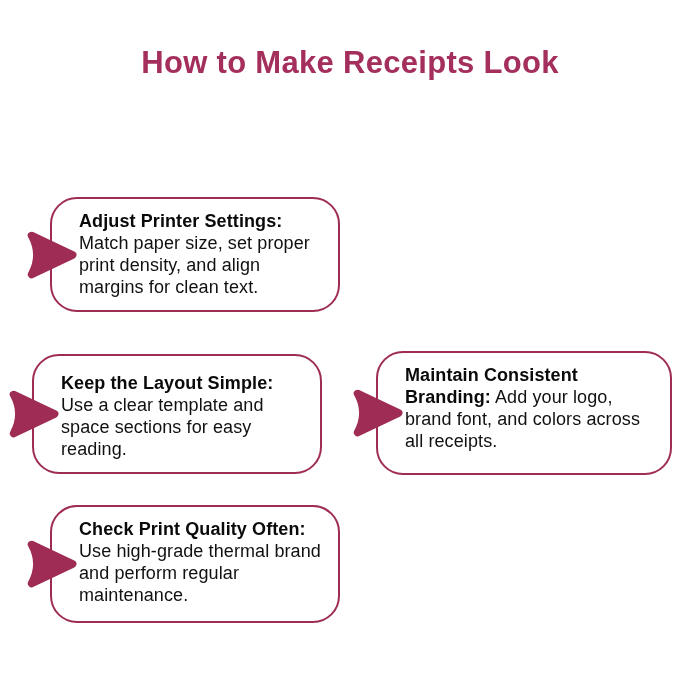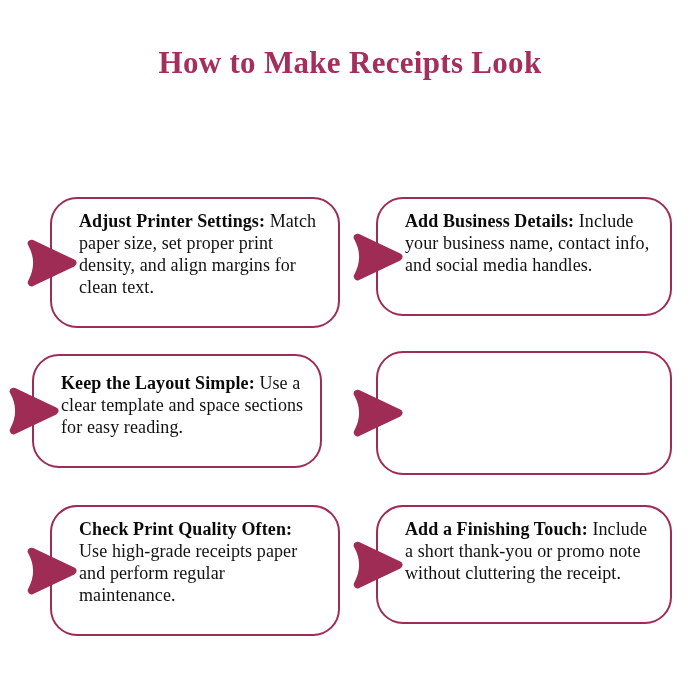--- a/index.html
+++ b/index.html
@@ -5,21 +5,21 @@
   html, body {
     margin: 0;
     padding: 0;
     background: #ffffff;
   }
   .canvas {
     position: relative;
     width: 700px;
     height: 700px;
     background: #ffffff;
-    font-family: Liberation Serif, serif;
+    font-family: Liberation Sans, sans-serif;
     overflow: hidden;
   }
   .title {
     position: absolute;
     top: 44px;
     left: 0;
     width: 700px;
     text-align: center;
     color: #a42e5c;
     font-weight: 800;
@@ -29,21 +29,21 @@
   }
   .card {
     position: absolute;
     border: 2.5px solid #9e2c55;
     border-radius: 27px;
     background: #ffffff;
     box-sizing: border-box;
   }
   .card-text {
     margin: 0;
-    padding: 11px 16px 28px 27px;
+    padding: 11px 16px 12px 27px;
     color: #111111;
     font-size: 18px;
     line-height: 22px;
     letter-spacing: 0.1px;
   }
   .card-text b {
     font-weight: 700;
     color: #0a0a0a;
   }
   .arrow {
@@ -73,47 +73,36 @@
     <div>How to Make Receipts Look</div>
   </div>
 
   <div class="card c1">
     <svg class="arrow" viewBox="0 0 48 48">
       <path d="M6,6 L44,24 L6,42 Q16,24 6,6 Z" fill="#9e2c55" stroke="#9e2c55" stroke-width="7" stroke-linejoin="round" stroke-linecap="round"></path>
     </svg>
     <p class="card-text"><b>Adjust Printer Settings:</b> <span>Match paper size, set proper print density, and align margins for clean text.</span></p>
   </div>
 
-  <div class="card c2">
-    <svg class="arrow" viewBox="0 0 48 48">
-      <path d="M6,6 L44,24 L6,42 Q16,24 6,6 Z" fill="#9e2c55" stroke="#9e2c55" stroke-width="7" stroke-linejoin="round" stroke-linecap="round"></path>
-    </svg>
-    <p class="card-text"><b>Add Business Details:</b> <span>Include your business name, contact info, and social media handles.</span></p>
-  </div>
 
   <div class="card c3">
     <svg class="arrow" viewBox="0 0 48 48">
       <path d="M6,6 L44,24 L6,42 Q16,24 6,6 Z" fill="#9e2c55" stroke="#9e2c55" stroke-width="7" stroke-linejoin="round" stroke-linecap="round"></path>
     </svg>
     <p class="card-text"><b>Keep the Layout Simple:</b> <span>Use a clear template and space sections for easy reading.</span></p>
   </div>
 
   <div class="card c4">
     <svg class="arrow" viewBox="0 0 48 48">
       <path d="M6,6 L44,24 L6,42 Q16,24 6,6 Z" fill="#9e2c55" stroke="#9e2c55" stroke-width="7" stroke-linejoin="round" stroke-linecap="round"></path>
     </svg>
+    <p class="card-text"><b>Maintain Consistent Branding:</b> <span>Add your logo, brand font, and colors across all receipts.</span></p>
   </div>
 
   <div class="card c5">
     <svg class="arrow" viewBox="0 0 48 48">
       <path d="M6,6 L44,24 L6,42 Q16,24 6,6 Z" fill="#9e2c55" stroke="#9e2c55" stroke-width="7" stroke-linejoin="round" stroke-linecap="round"></path>
     </svg>
-    <p class="card-text"><b>Check Print Quality Often:</b> <span>Use high-grade receipts paper and perform regular maintenance.</span></p>
+    <p class="card-text"><b>Check Print Quality Often:</b> <span>Use high-grade thermal brand and perform regular maintenance.</span></p>
   </div>
 
-  <div class="card c6">
-    <svg class="arrow" viewBox="0 0 48 48">
-      <path d="M6,6 L44,24 L6,42 Q16,24 6,6 Z" fill="#9e2c55" stroke="#9e2c55" stroke-width="7" stroke-linejoin="round" stroke-linecap="round"></path>
-    </svg>
-    <p class="card-text"><b>Add a Finishing Touch:</b> <span>Include a short thank-you or promo note without cluttering the receipt.</span></p>
-  </div>
 
 </div>
 
 </body></html>

